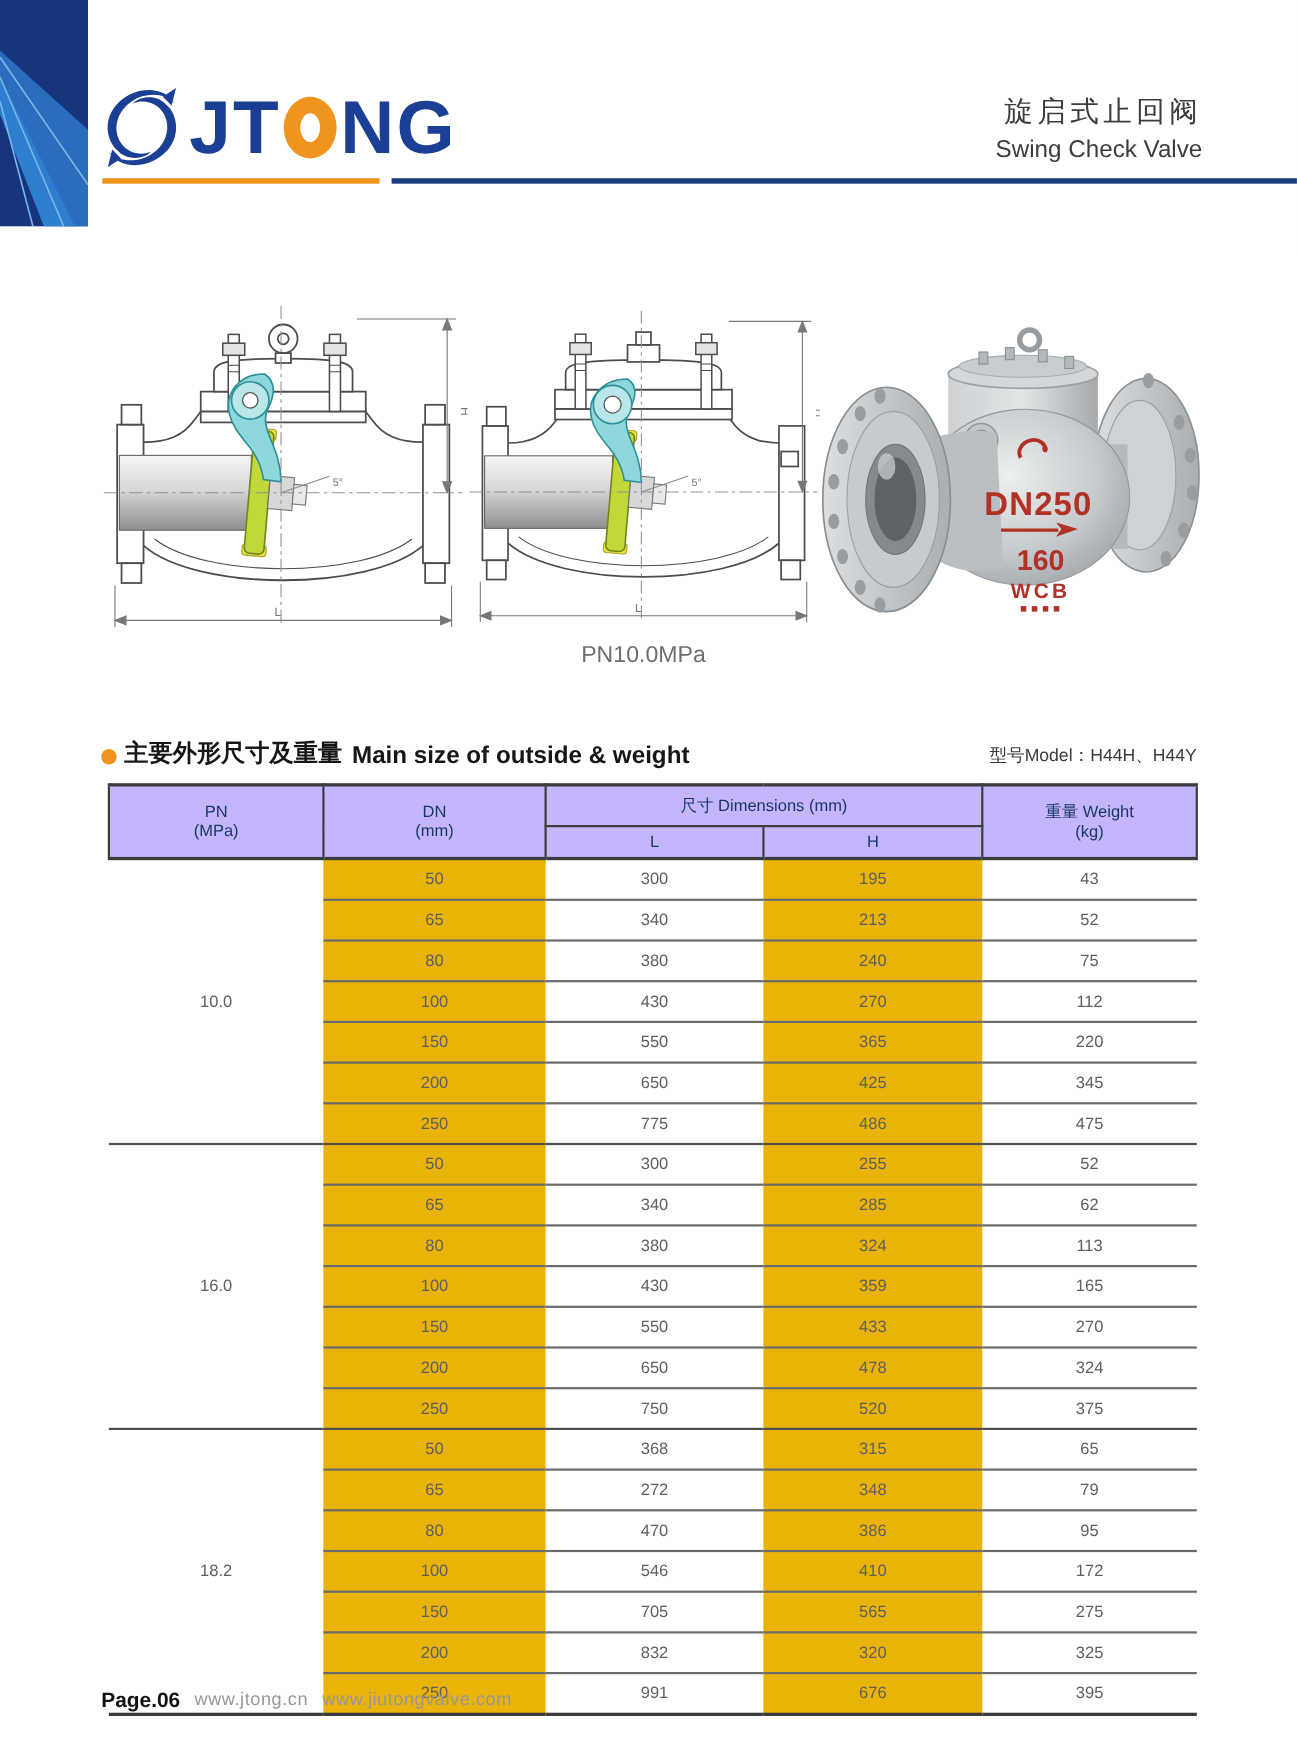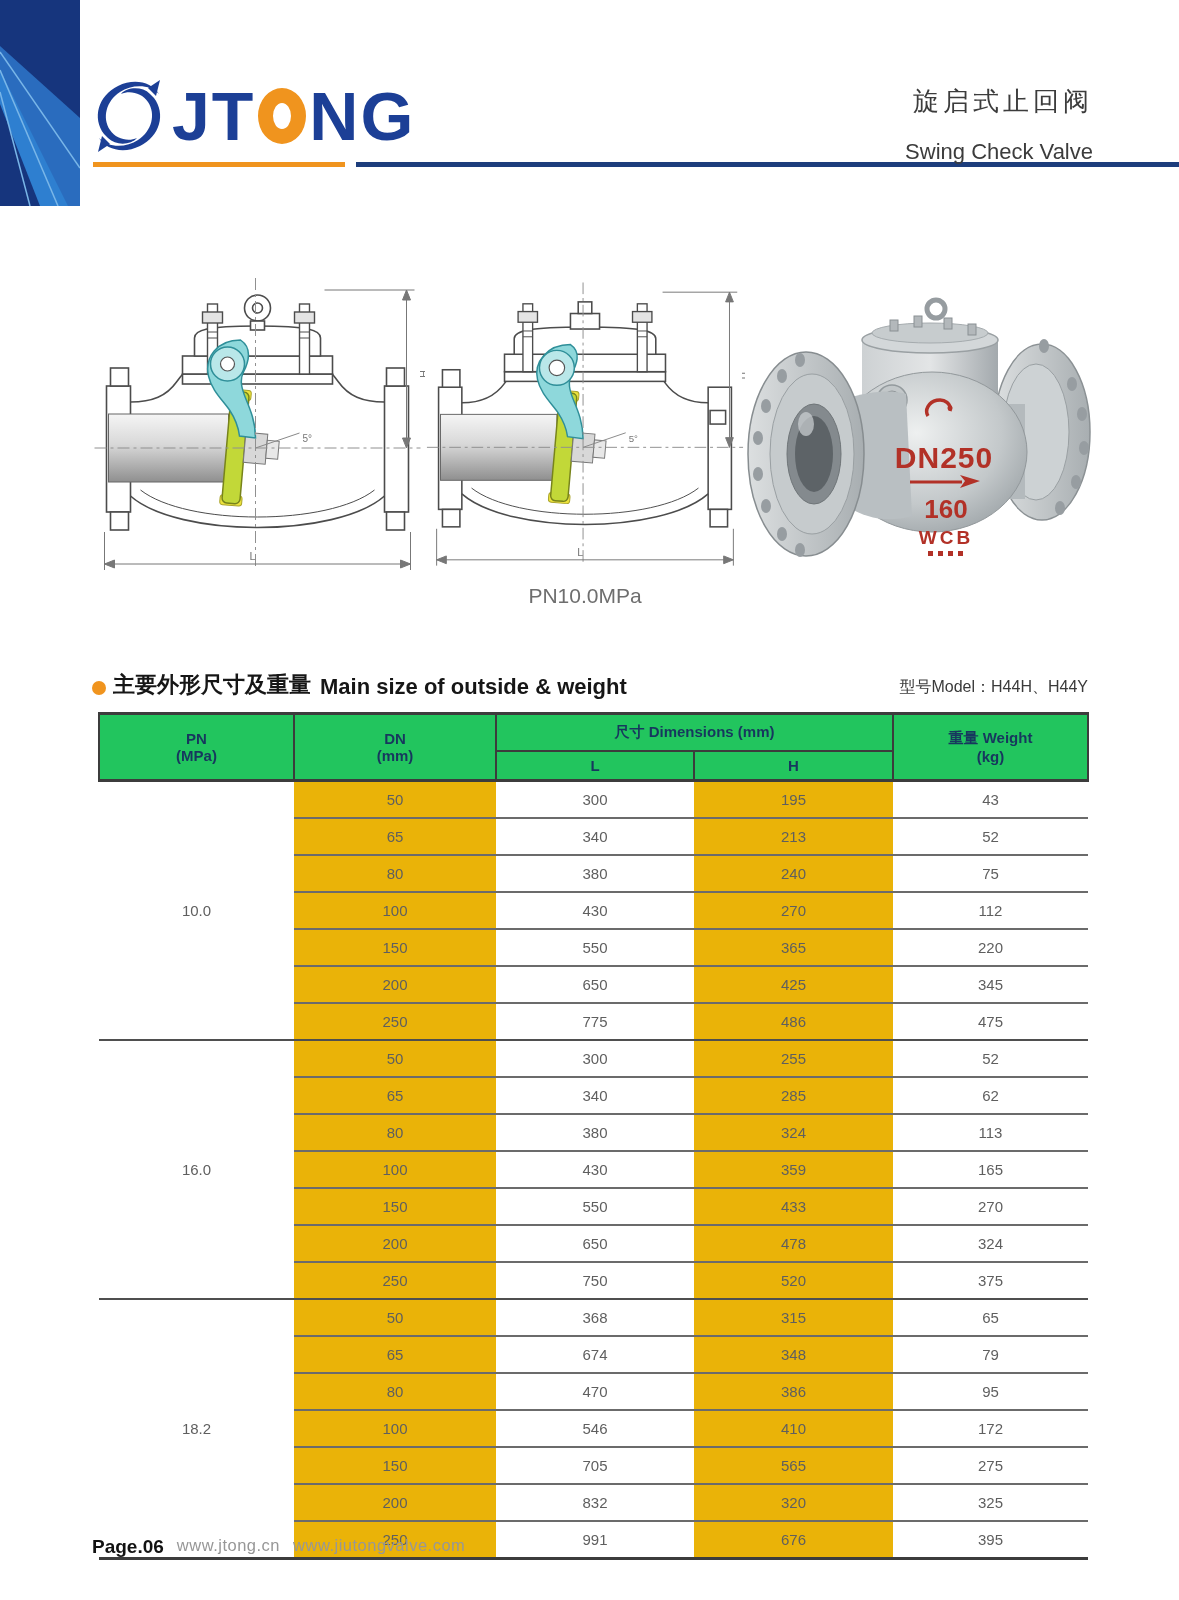--- a/index.html
+++ b/index.html
@@ -11,37 +11,37 @@
   .logo{position:absolute;left:90px;top:70px;display:flex;align-items:center;}
   .logo-mark{width:78px;height:92px;}
   .logo-text{display:flex;align-items:center;font-weight:bold;font-size:68px;
              color:#1c3f96;letter-spacing:2px;line-height:1;margin-left:4px;font-style:normal;}
   .logo-o{width:48px;height:56px;border:15px solid #f0941e;border-radius:50%;
           box-sizing:border-box;margin:0 3px;}
   .rule-orange{position:absolute;left:93px;top:162px;width:252px;height:5px;background:#f0941e;}
   .rule-navy{position:absolute;left:356px;top:162px;width:823px;height:5px;background:#1d3d7c;}
   .page-title{position:absolute;right:86px;top:84px;text-align:right;color:#3c3c3c;}
   .page-title .zh{font-size:26px;letter-spacing:4px;}
-  .page-title .en{font-size:22px;margin-top:20px;}
+  .page-title .en{font-size:22px;margin-top:4px;}
 
   
   .fig{position:absolute;}
   .fig-caption{position:absolute;font-size:21px;color:#6e6e6e;text-align:center;}
 
   
   .section-head{position:absolute;left:92px;top:670px;width:996px;display:flex;align-items:flex-end;}
   .bullet{width:14px;height:14px;border-radius:50%;background:#f0941e;margin:0 7px 5px 0;flex:none;}
   .sec-zh,.sec-en{font-size:22px;font-weight:bold;color:#161616;white-space:nowrap;}
   .sec-en{margin-left:9px;}
   .model{margin-left:auto;font-size:16px;color:#3a3a3a;padding-bottom:2px;white-space:nowrap;}
 
   
   .spec-table{position:absolute;left:98px;top:712px;width:989px;border-collapse:collapse;
               table-layout:fixed;border-top:3px solid #3c3c3c;border-bottom:3px solid #3c3c3c;}
-  .spec-table thead td{background:#22c55e;color:#17375e;font-weight:bold;font-size:15px;
+  .spec-table thead td{background:#c4b5fd;color:#17375e;font-weight:normal;font-size:15px;
               text-align:center;vertical-align:middle;padding:0;}
   .h-r1{height:37px;}
   .h-r2{height:30px;}
   .h-pn{border-left:2px solid #3c3c3c;border-right:2px solid #3c3c3c;border-bottom:3px solid #3c3c3c;}
   .h-dn{border-right:2px solid #3c3c3c;border-bottom:3px solid #3c3c3c;}
   .h-dim{border-bottom:2px solid #3c3c3c;border-right:2px solid #3c3c3c;}
   .h-l{border-right:2px solid #3c3c3c;border-bottom:3px solid #3c3c3c;}
   .h-h{border-right:2px solid #3c3c3c;border-bottom:3px solid #3c3c3c;}
   .h-w{border-right:2px solid #3c3c3c;border-bottom:3px solid #3c3c3c;}
   .hdr-sub{font-weight:bold;}
@@ -440,21 +440,21 @@
         </tr>
         <tr class="mid">
           <td class="col-pn pn-last" rowspan="7">18.2</td>
           <td class="col-dn">50</td>
           <td class="col-l">368</td>
           <td class="col-h">315</td>
           <td class="col-w">65</td>
         </tr>
         <tr class="mid">
           <td class="col-dn">65</td>
-          <td class="col-l">674</td>
+          <td class="col-l">272</td>
           <td class="col-h">348</td>
           <td class="col-w">79</td>
         </tr>
         <tr class="mid">
           <td class="col-dn">80</td>
           <td class="col-l">470</td>
           <td class="col-h">386</td>
           <td class="col-w">95</td>
         </tr>
         <tr class="mid">

